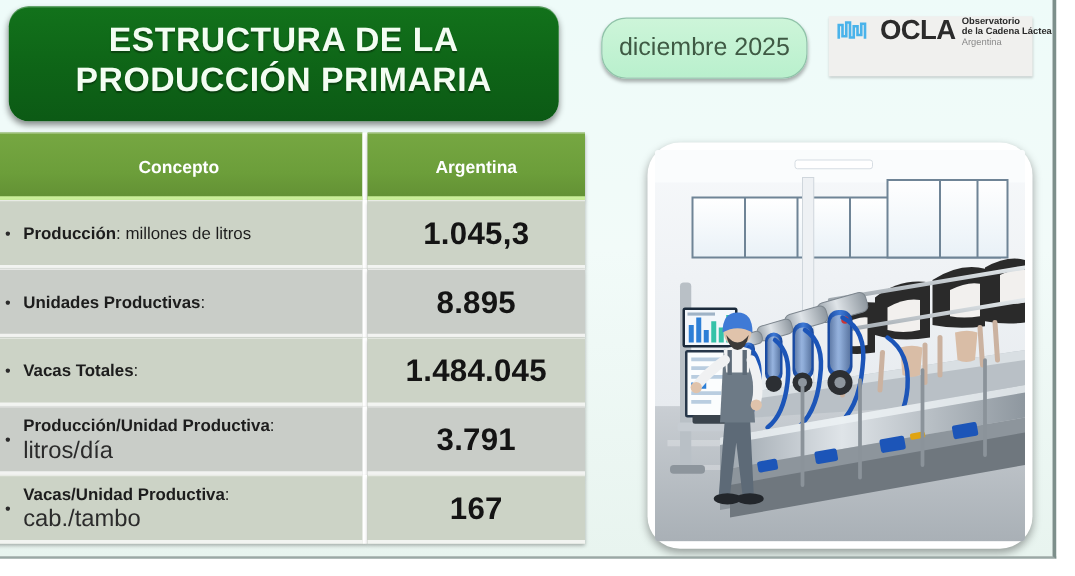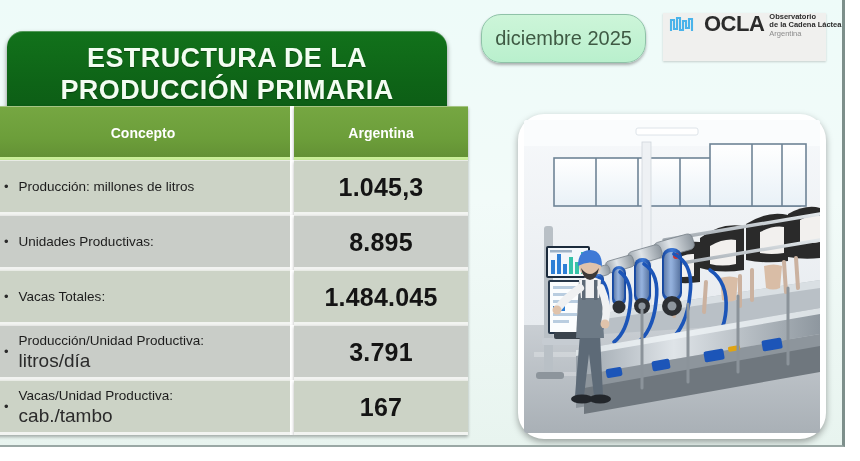--- a/index.html
+++ b/index.html
@@ -44,21 +44,20 @@
     height: 92px;
     background: linear-gradient(180deg,#12721b 0%, #0e6417 55%, #0c5a15 100%);
     border-radius: 16px;
     box-shadow: 0 3px 5px rgba(0,0,0,.45), inset 0 1px 0 rgba(255,255,255,.28);
     display: flex;
     flex-direction: column;
     align-items: center;
     justify-content: center;
     box-sizing: border-box;
     padding: 2px 18px 6px;
-    margin-top: 26px;
   }
   #title-box .line {
     color: #f3fdf2;
     font-weight: bold;
     font-size: 27px;
     letter-spacing: .4px;
     line-height: 1.18;
     text-align: center;
     white-space: nowrap;
     text-shadow: 0 1px 1px rgba(0,0,0,.35);
@@ -177,21 +176,21 @@
   .bullet {
     color: #2b2b2b;
     font-size: 13px;
     line-height: 1;
     margin-right: 10px;
     flex: 0 0 auto;
     transform: translateY(-1px);
   }
   .label-wrap { line-height: 1.22; }
   .label-main { font-size: 13.5px; color: #1d1d1d; }
-  .label-main b { font-weight: normal; }
+  .label-main b { font-weight: bold; }
   .label-sub { font-size: 19px; color: #2b2b2b; }
 
   .value {
     font-weight: bold;
     font-size: 25px;
     color: #141414;
     letter-spacing: .2px;
   }
 
   

